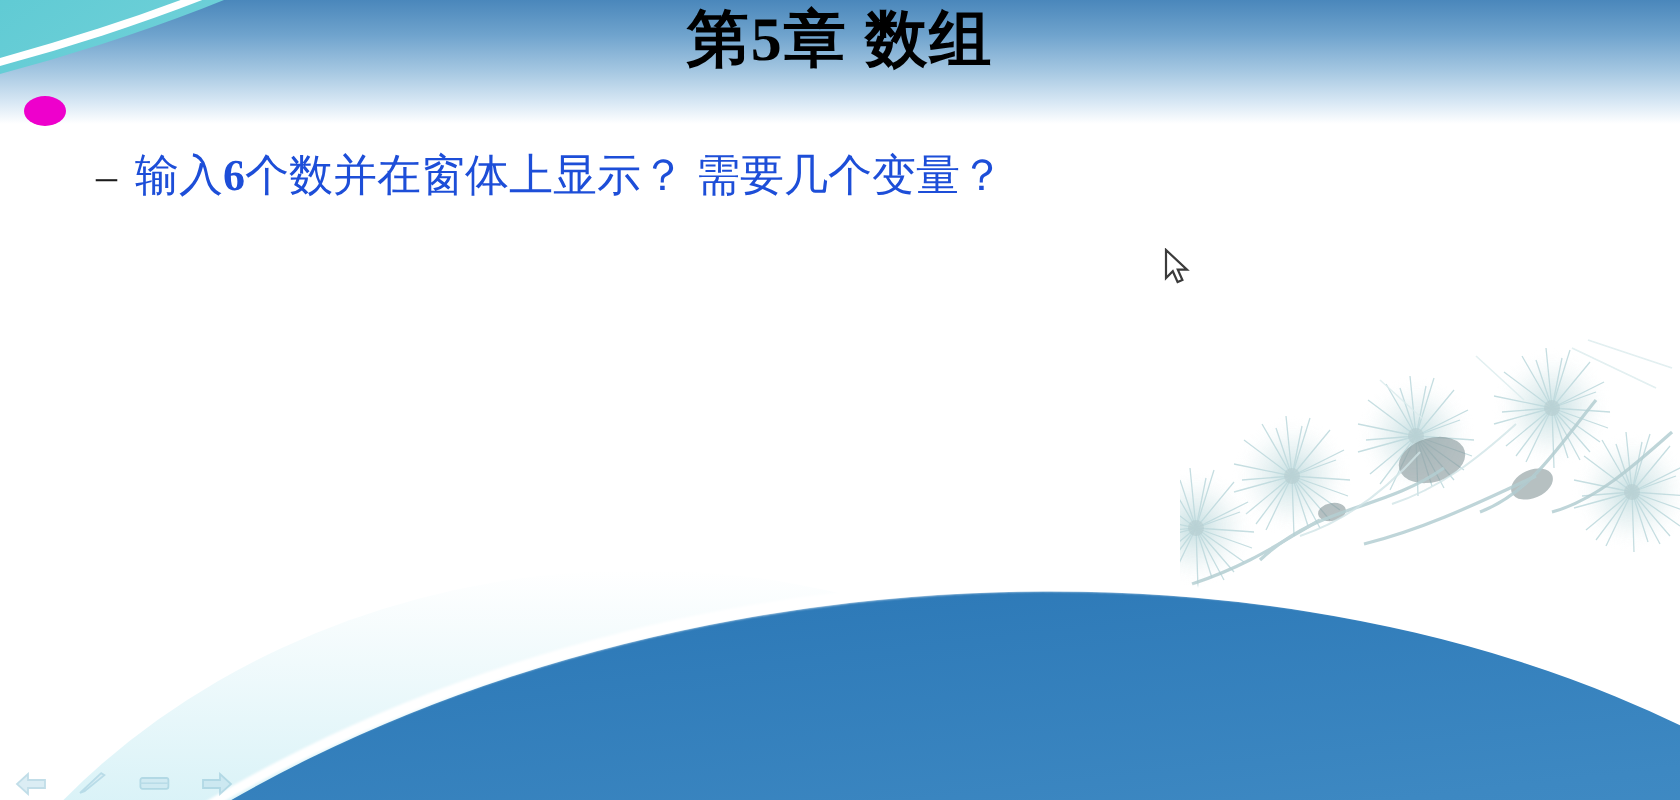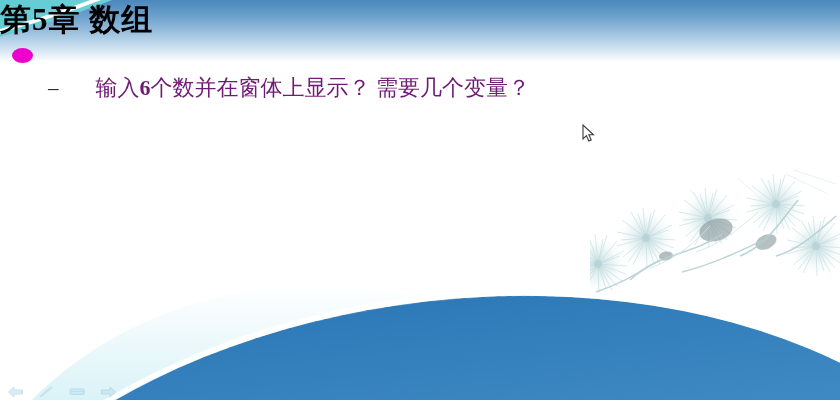--- a/index.html
+++ b/index.html
@@ -85,20 +85,21 @@
     width: 250px; height: 150px;
     opacity: 0.82;
     overflow: hidden;
   }
 
   
   .title {
     position: absolute;
     left: 0; top: 1px;
     width: 840px;
+    text-align: center;
     font-family: "Liberation Serif", "DejaVu Serif", serif;
     font-weight: bold;
     font-size: 31px;
     line-height: 38px;
     color: #000000;
     letter-spacing: 1px;
   }
 
   
   .l1-row {
@@ -135,22 +136,21 @@
   }
   .l2-dash {
     font-family: "Liberation Serif", serif;
     font-size: 21px;
     color: #1b1b1b;
   }
   .l2-text {
     font-family: "Liberation Serif", "DejaVu Serif", serif;
     font-size: 22px;
     line-height: 28px;
-    color: #701a75;
-    margin-left: 28px;
+    color: #1d4ed8;
   }
   .l2-text b { font-weight: bold; }
 
   
   .cursor {
     position: absolute;
     left: 582px; top: 124px;
     width: 13px; height: 19px;
   }
 

